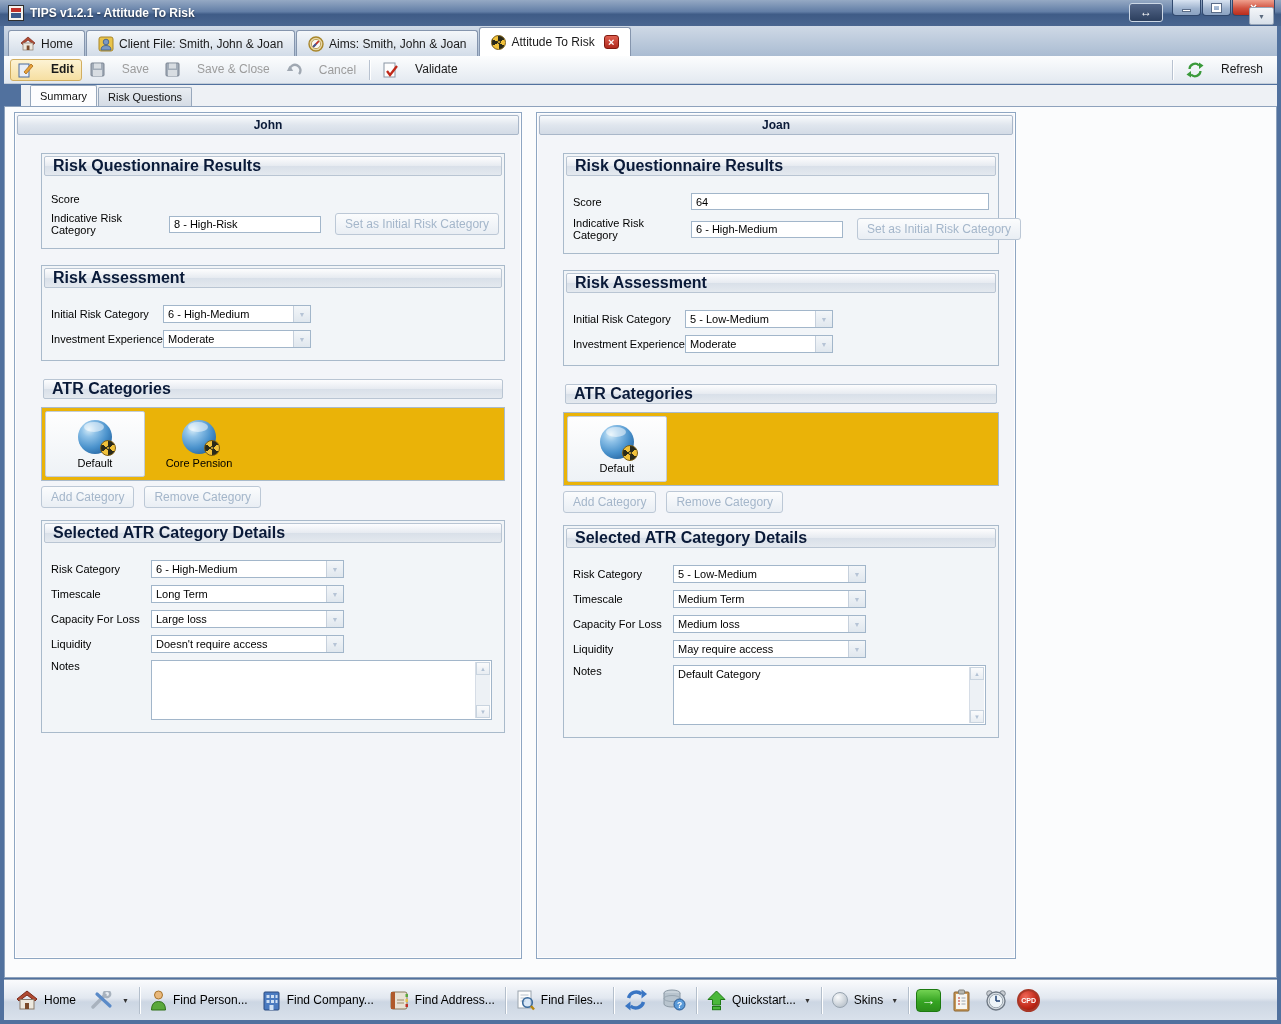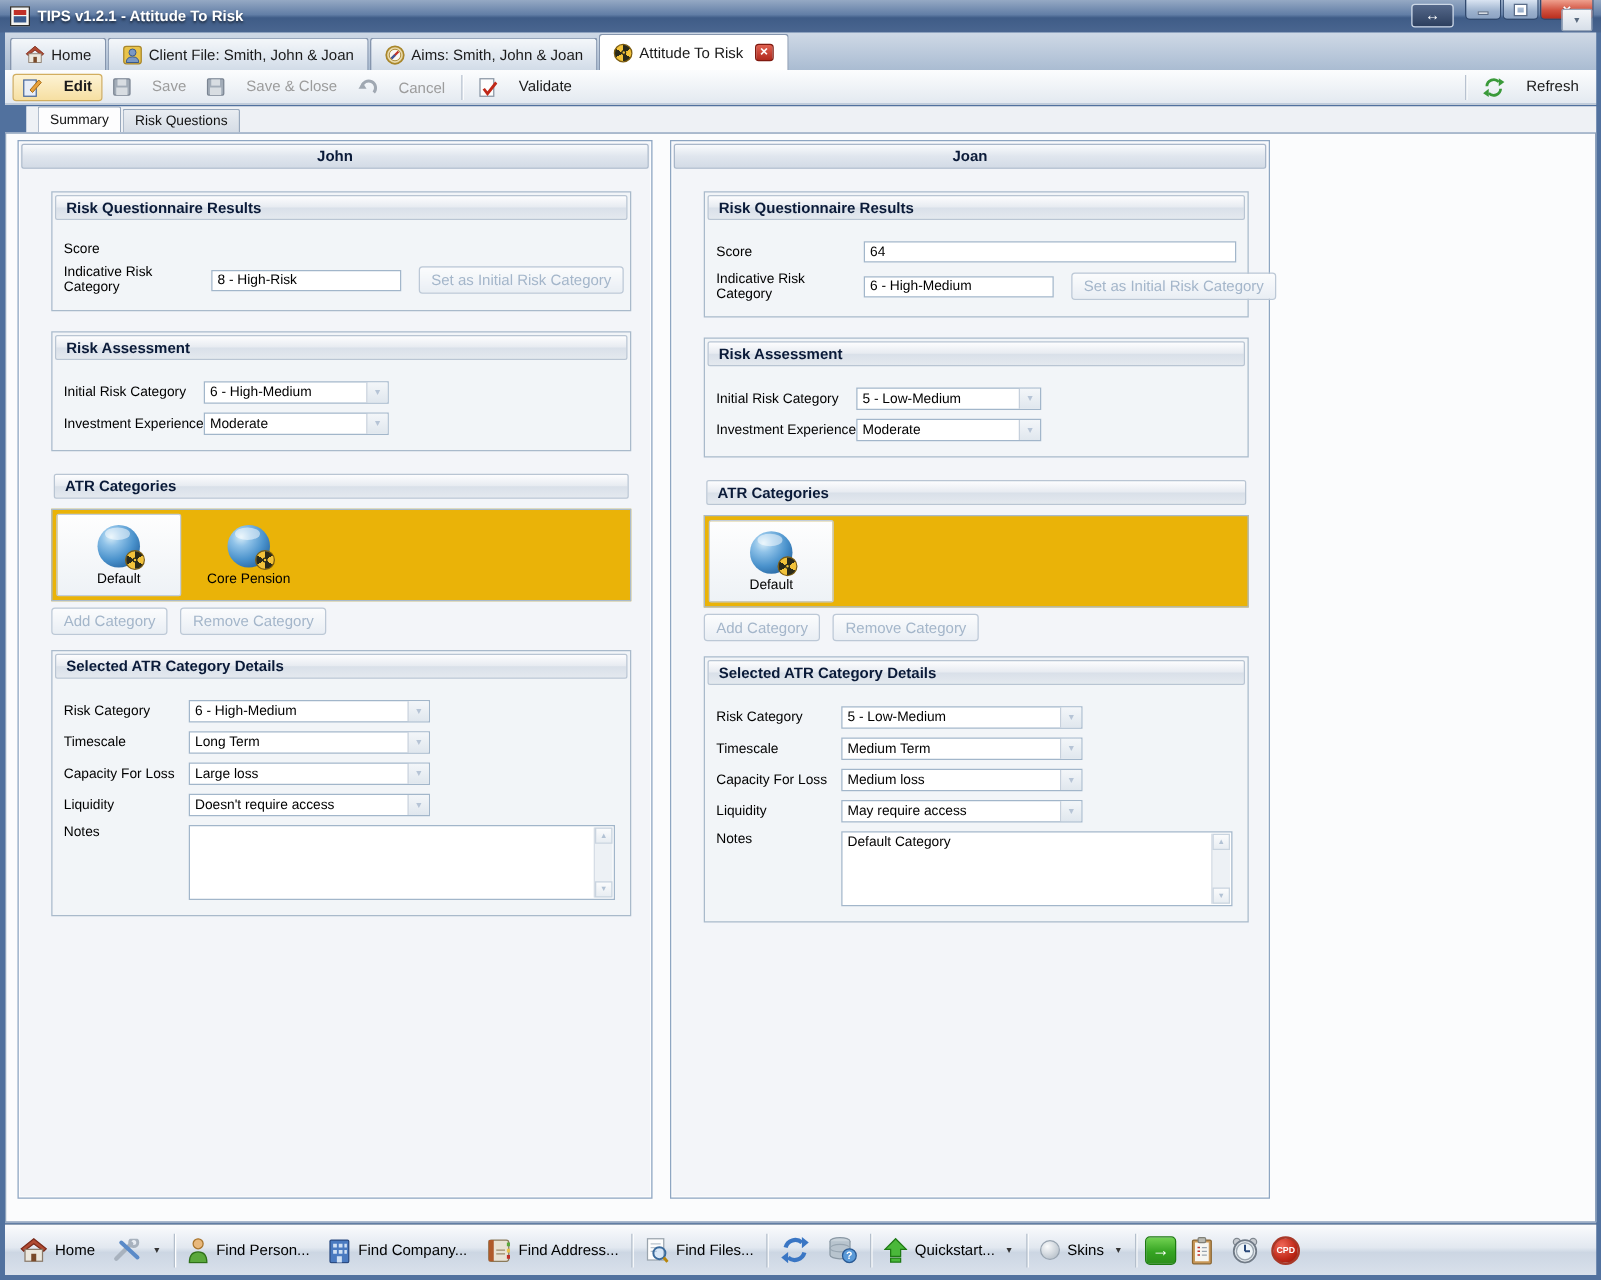--- a/index.html
+++ b/index.html
@@ -64,21 +64,21 @@
   .panel.p0 { width:508px; margin-left:4px; }
   .panel.p1 { width:480px; margin-left:14px; }
   .panel-header { height:20px; margin:2px; border:1px solid #a9b7c9; border-radius:2px;
     background:linear-gradient(#f8fafc,#e0e6ee 50%,#d3dbe6); text-align:center;
     font-weight:bold; font-size:12px; color:#0a1a38; line-height:18px; }
 
   .group { margin:16px 16px 0 26px; border:1px solid #a9bacb; background:#f2f5f8; }
   .group.flat { border:none; background:transparent; }
   .group-header { margin:2px; height:20px; line-height:18px; padding:0 8px; border:1px solid #b9c5d3;
     border-radius:2px; background:linear-gradient(#fdfdfe,#e7ebf1 48%,#d9e0e9 52%,#e4e9ef);
-    font-weight:bold; font-size:12px; color:#0a1a38; }
+    font-weight:bold; font-size:16px; color:#0a1a38; }
   .group-body { padding:8px 9px 12px; }
 
   .frow { display:flex; align-items:center; margin-top:7px; font-size:11px; color:#000; }
   .frow.top { align-items:flex-start; }
   .lab-q { flex:0 0 118px; }
   .lab-a { flex:0 0 112px; }
   .lab-d { flex:0 0 100px; }
   .tbox { height:17px; border:1px solid #a2b6ca; background:#fff; color:#000;
     font:11px "Liberation Sans", sans-serif; padding:1px 4px; outline:none; }
   .tbox.grow { flex:1; }

